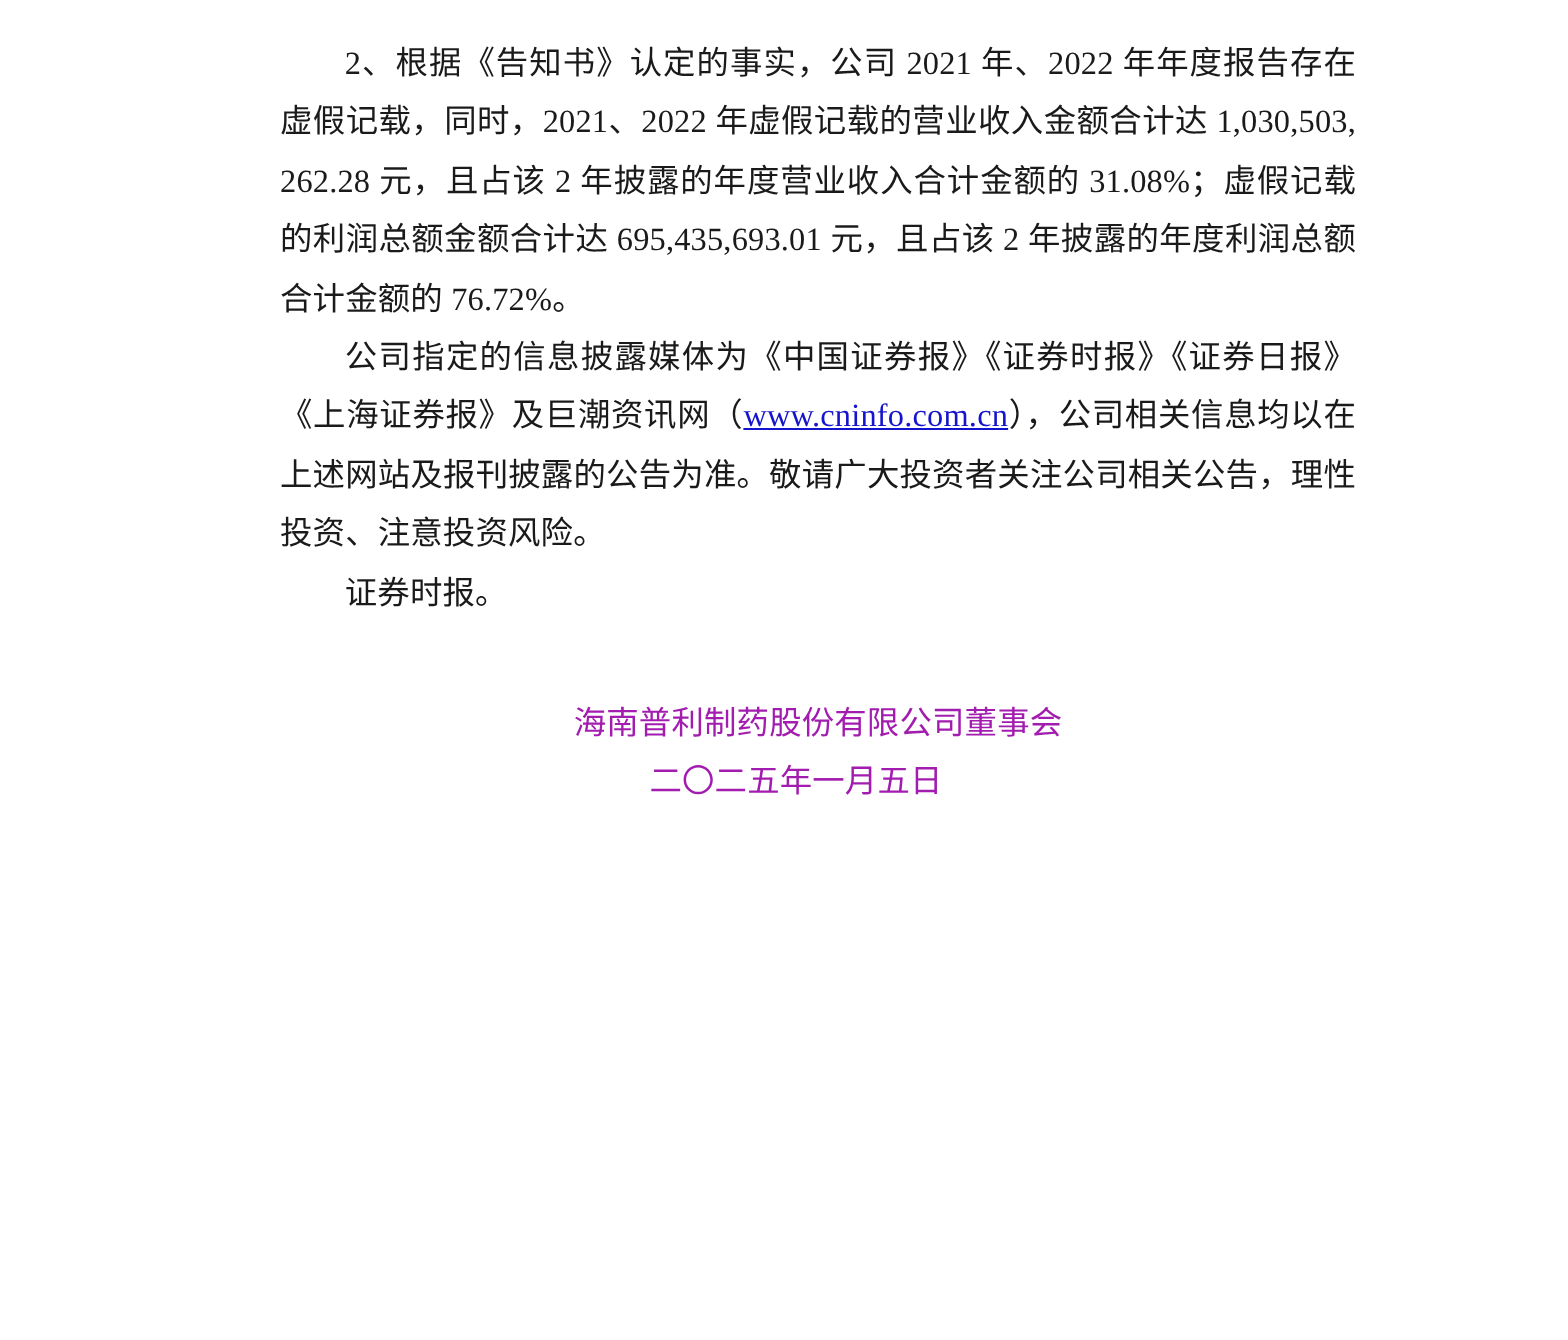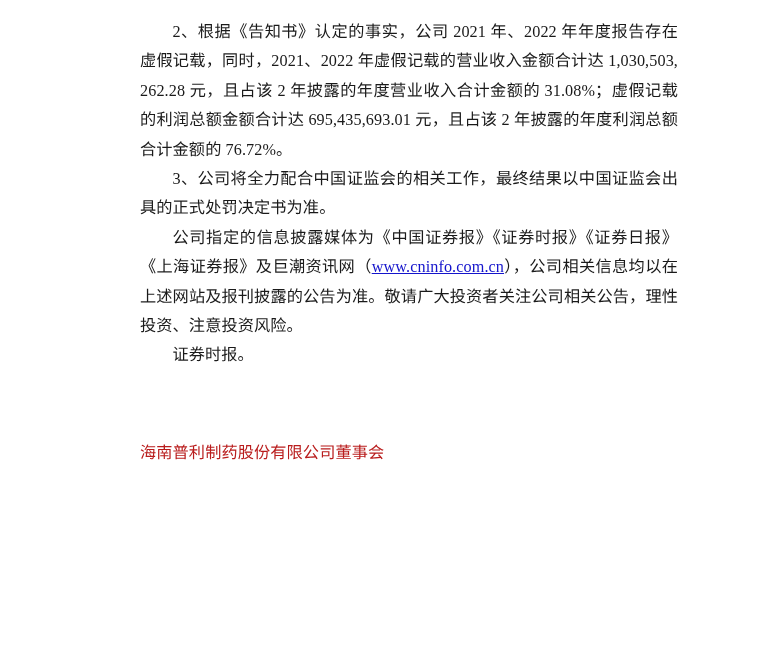--- a/index.html
+++ b/index.html
@@ -37,51 +37,51 @@
     letter-spacing: 0.1px;
     word-break: break-all;
     color: #1a1a1a;
   }
   .link {
     color: #1414cc;
     text-decoration: underline;
     text-underline-offset: 1px;
   }
   .signature-block {
-    margin-top: 68px;
+    margin-top: 36px;
     width: 538px;
-    text-align: left;
+    text-align: center;
     font-size: 16.2px;
     line-height: 29.4px;
     letter-spacing: 0.1px;
-    color: #b91c1c;
+    color: #a21caf;
   }
   .sig-line {
     display: block;
     white-space: nowrap;
   }
   .sig-date {
     display: block;
     white-space: nowrap;
     padding-right: 22px;
   }
 </style>
 </head>
 <body>
 
 <div class="page">
   <div class="doc-body">
 
     <p class="para">2、根据《告知书》认定的事实，公司 2021 年、2022 年年度报告存在虚假记载，同时，2021、2022 年虚假记载的营业收入金额合计达 1,030,503,262.28 元，且占该 2 年披露的年度营业收入合计金额的 31.08%；虚假记载的利润总额金额合计达 695,435,693.01 元，且占该 2 年披露的年度利润总额合计金额的 76.72%。</p>
 
 
-    <p class="para">3、公司将全力配合中国证监会的相关工作，最终结果以中国证监会出具的正式处罚决定书为准。</p>
 
     <p class="para"><span>公司指定的信息披露媒体为《中国证券报》《证券时报》《证券日报》《上海证券报》及巨潮资讯网（</span><a class="link" href="#">www.cninfo.com.cn</a><span>），公司相关信息均以在上述网站及报刊披露的公告为准。敬请广大投资者关注公司相关公告，理性投资、注意投资风险。</span></p>
 
     <p class="para">证券时报。</p>
 
     <div class="signature-block">
       <span class="sig-line">海南普利制药股份有限公司董事会</span>
+      <span class="sig-date">二〇二五年一月五日</span>
     </div>
 
   </div>
 </div>
 
 </body></html>

